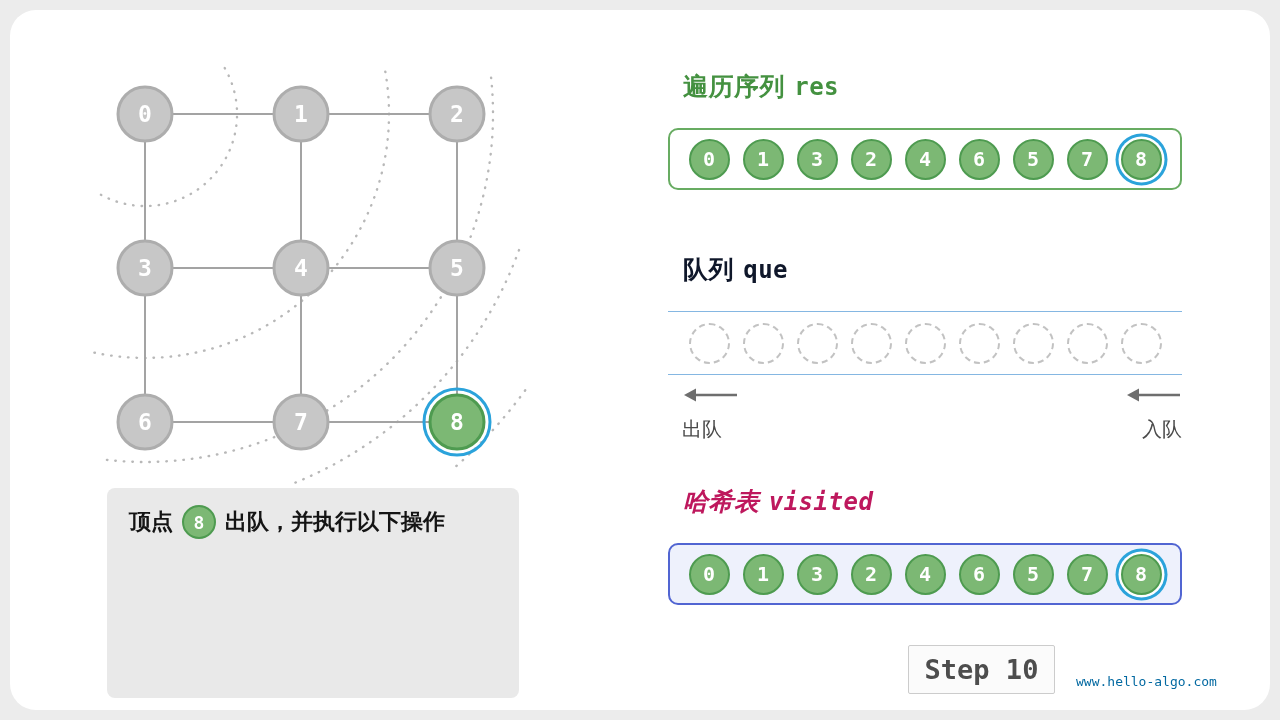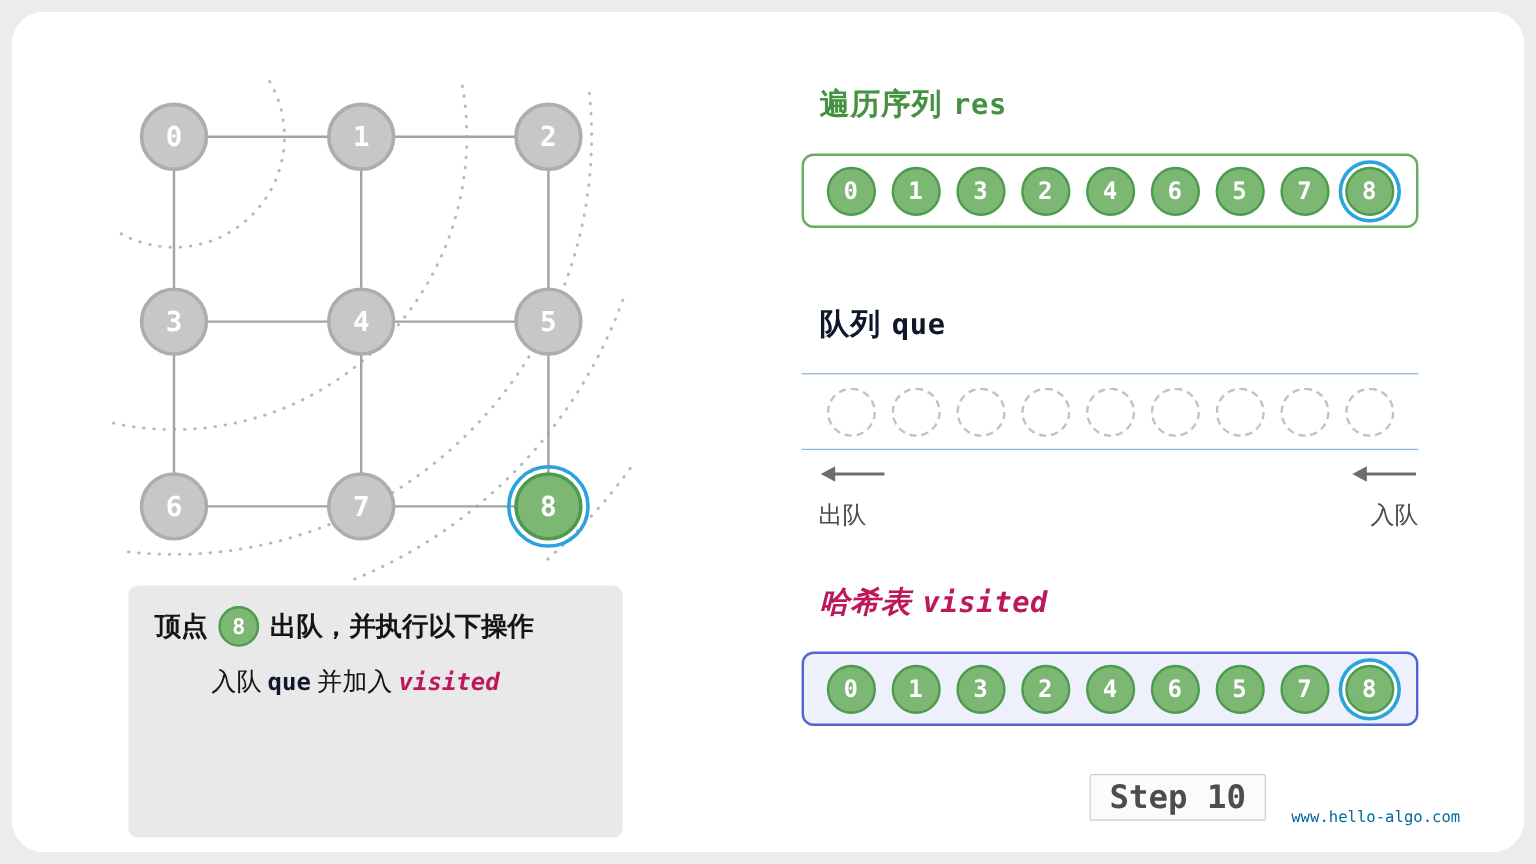--- a/index.html
+++ b/index.html
@@ -94,21 +94,21 @@
   .note-line { font-size: 21px; line-height: 34px; white-space: nowrap; }
   .note-line .num { margin-right: 8px; font-family: "DejaVu Sans Mono", monospace; }
   .note-line .code {
     font-family: "DejaVu Sans Mono", monospace; font-weight: 700;
     font-size: 20px; margin: 0 5px;
   }
   .note-line.indent { padding-left: 47px; }
 
   
   .step-box {
-    position: absolute; left: 908px; top: 645px; width: 147px; height: 39px;
+    position: absolute; left: 908px; top: 645px; width: 147px; height: 49px;
     border: 1.5px solid #cccccc; background: #fbfbfb; border-radius: 2px;
     display: flex; align-items: center; justify-content: center;
     font: 700 27px "DejaVu Sans Mono", monospace; color: #4d4d4d;
   }
   .watermark {
     position: absolute; left: 1076px; top: 674px;
     font: 400 13px "DejaVu Sans Mono", monospace; color: #0369a1;
     white-space: nowrap;
   }
 </style>
@@ -229,19 +229,16 @@
     <span class="seq-node">7</span>
     <span class="seq-node ring">8</span>
   </div>
 
 <div class="note">
   <div class="note-heading">
     <span>顶点</span>
     <span class="note-vertex">8</span>
     <span>出队，并执行以下操作</span>
   </div>
-  <div class="note-line indent">
-    <span>入队</span><span class="code blue">que</span><span>并加入</span><span class="code indigo">visited</span>
-  </div>
 </div>
 
 <div class="step-box">Step 10</div>
 <div class="watermark">www.hello-algo.com</div>
 
 </body></html>

